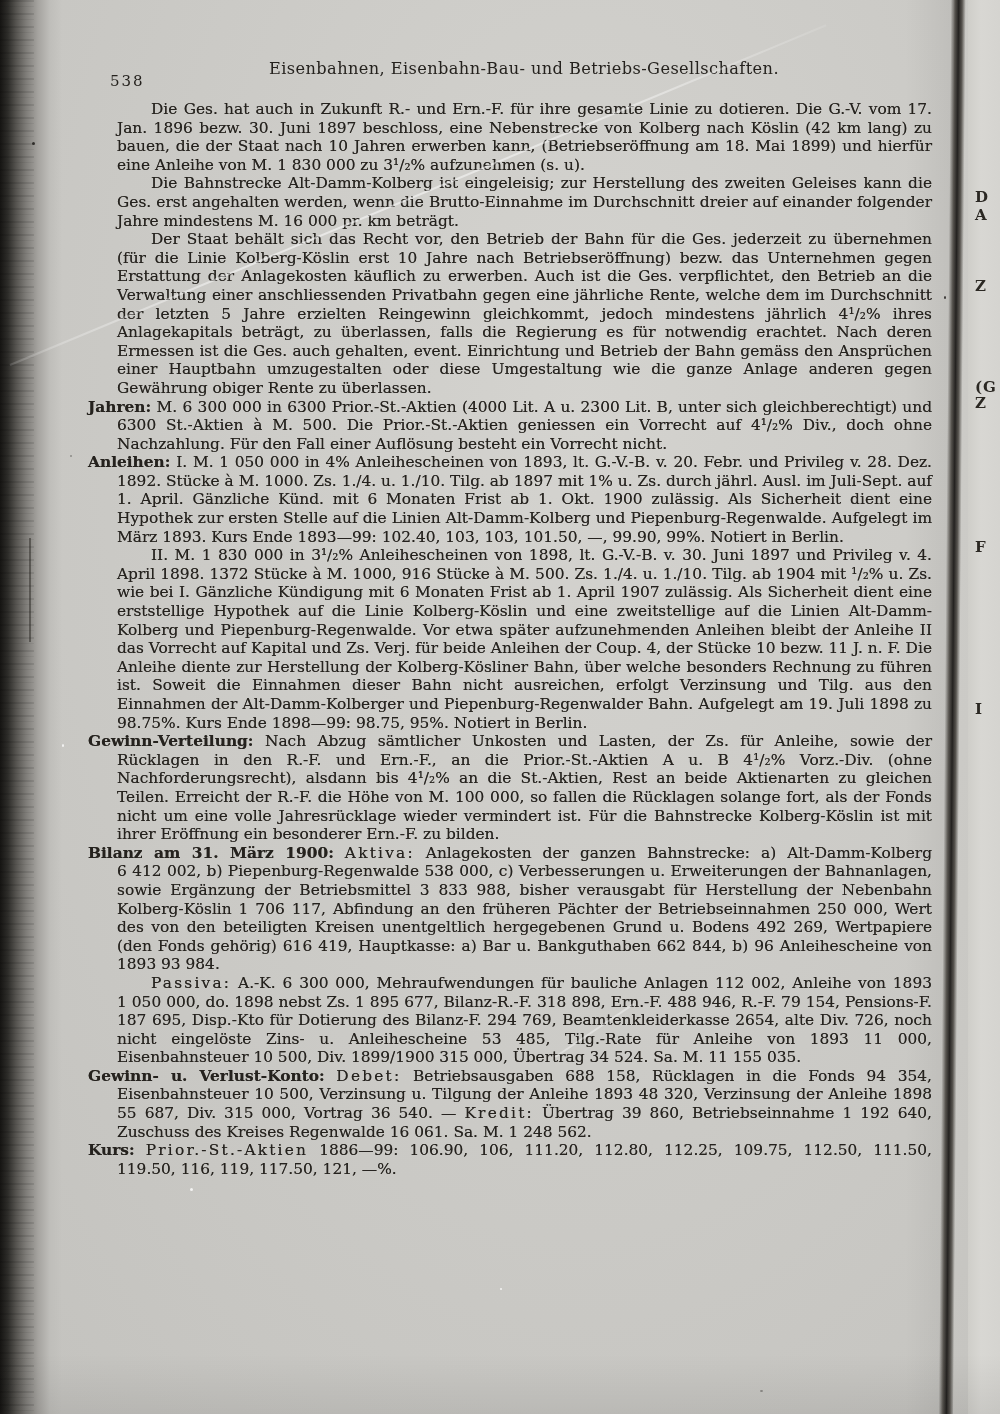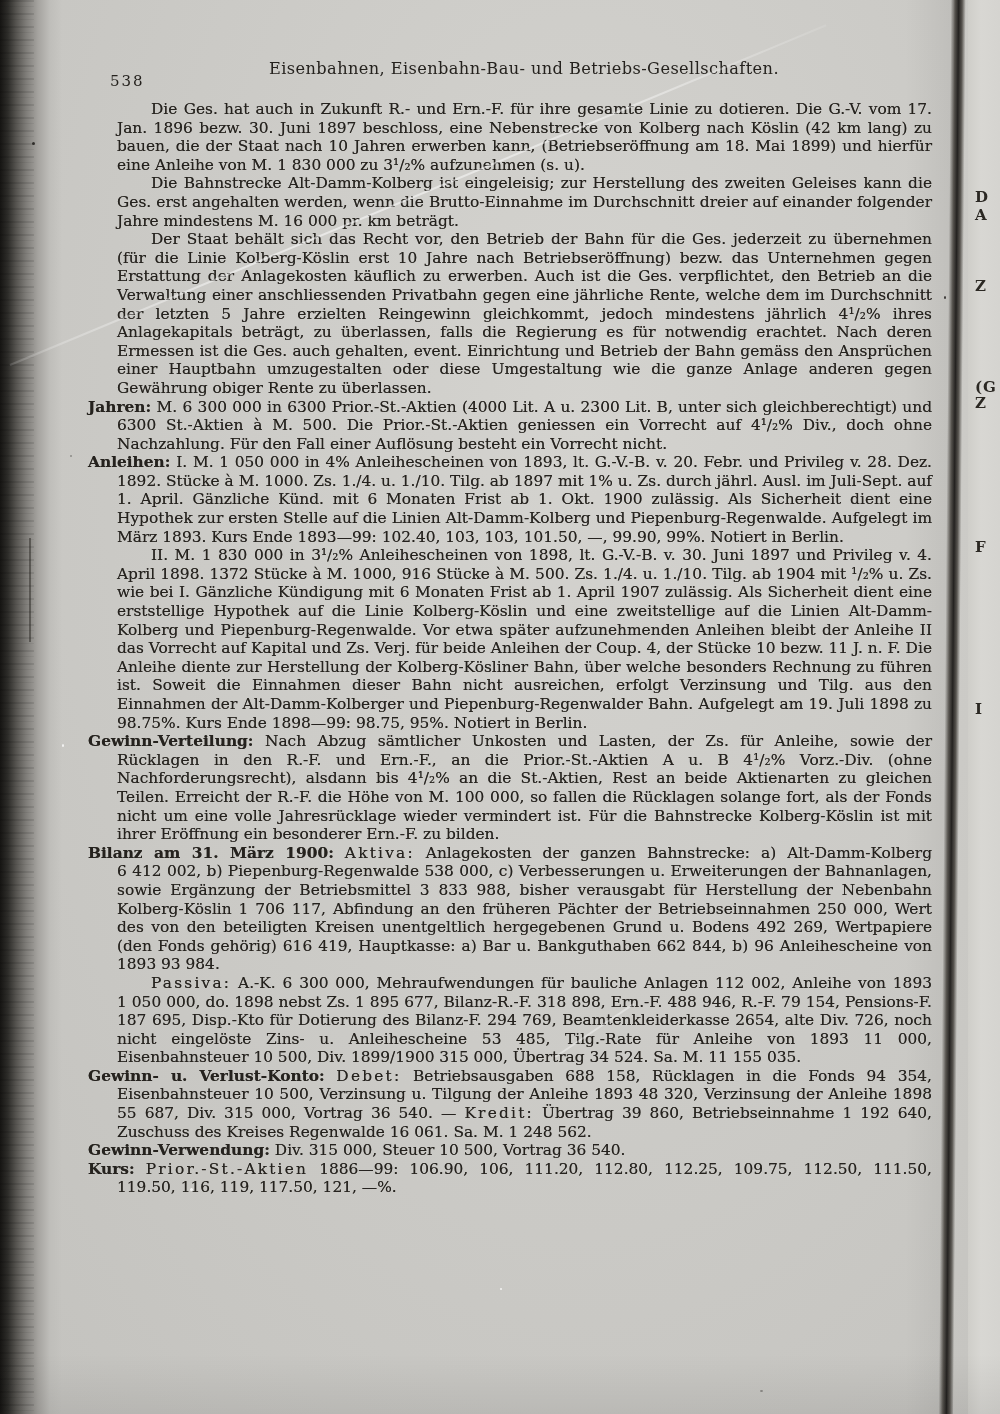--- a/index.html
+++ b/index.html
@@ -104,21 +104,20 @@
       <p class="para indent"><span>Die Ges. hat auch in Zukunft R.- und Ern.-F. für ihre gesamte Linie zu dotieren.  Die G.-V. vom 17. Jan. 1896 bezw. 30. Juni 1897 beschloss, eine Nebenstrecke von Kolberg nach Köslin (42 km lang) zu bauen, die der Staat nach 10 Jahren erwerben kann, (Betriebseröffnung am 18. Mai 1899) und hierfür eine Anleihe von M. 1&nbsp;830&nbsp;000 zu 3¹/₂% aufzunehmen (s. u).</span></p>
       <p class="para indent"><span>Die Bahnstrecke Alt-Damm-Kolberg ist eingeleisig; zur Herstellung des zweiten Geleises kann die Ges. erst angehalten werden, wenn die Brutto-Einnahme im Durchschnitt dreier auf einander folgender Jahre mindestens M. 16&nbsp;000 pr. km beträgt.</span></p>
       <p class="para indent"><span>Der Staat behält sich das Recht vor, den Betrieb der Bahn für die Ges. jederzeit zu übernehmen (für die Linie Kolberg-Köslin erst 10 Jahre nach Betriebseröffnung) bezw. das Unternehmen gegen Erstattung der Anlagekosten käuflich zu erwerben.  Auch ist die Ges. verpflichtet, den Betrieb an die Verwaltung einer anschliessenden Privatbahn gegen eine jährliche Rente, welche dem im Durchschnitt der letzten 5 Jahre erzielten Reingewinn gleichkommt, jedoch mindestens jährlich 4¹/₂% ihres Anlagekapitals beträgt, zu überlassen, falls die Regierung es für notwendig erachtet.  Nach deren Ermessen ist die Ges. auch gehalten, event. Einrichtung und Betrieb der Bahn gemäss den Ansprüchen einer Hauptbahn umzugestalten oder diese Umgestaltung wie die ganze Anlage anderen gegen Gewährung obiger Rente zu überlassen.</span></p>
       <p class="para hang"><span class="b">Jahren:</span><span> M. 6&nbsp;300&nbsp;000 in 6300 Prior.-St.-Aktien (4000 Lit. A u. 2300 Lit. B, unter sich gleichberechtigt) und 6300 St.-Aktien à M. 500.  Die Prior.-St.-Aktien geniessen ein Vorrecht auf 4¹/₂% Div., doch ohne Nachzahlung.  Für den Fall einer Auflösung besteht ein Vorrecht nicht.</span></p>
       <p class="para hang"><span class="b">Anleihen:</span><span> I. M. 1&nbsp;050&nbsp;000 in 4% Anleihescheinen von 1893, lt. G.-V.-B. v. 20. Febr. und Privileg v. 28. Dez. 1892.  Stücke à M. 1000.  Zs. 1./4. u. 1./10.  Tilg. ab 1897 mit 1% u. Zs. durch jährl. Ausl. im Juli-Sept. auf 1. April.  Gänzliche Künd. mit 6 Monaten Frist ab 1. Okt. 1900 zulässig.  Als Sicherheit dient eine Hypothek zur ersten Stelle auf die Linien Alt-Damm-Kolberg und Piepenburg-Regenwalde.  Aufgelegt im März 1893.  Kurs Ende 1893—99: 102.40, 103, 103, 101.50, —, 99.90, 99%.  Notiert in Berlin.</span></p>
       <p class="para indent"><span>II. M. 1&nbsp;830&nbsp;000 in 3¹/₂% Anleihescheinen von 1898, lt. G.-V.-B. v. 30. Juni 1897 und Privileg v. 4. April 1898.  1372 Stücke à M. 1000, 916 Stücke à M. 500.  Zs. 1./4. u. 1./10.  Tilg. ab 1904 mit ¹/₂% u. Zs. wie bei I.  Gänzliche Kündigung mit 6 Monaten Frist ab 1. April 1907 zulässig.  Als Sicherheit dient eine erststellige Hypothek auf die Linie Kolberg-Köslin und eine zweitstellige auf die Linien Alt-Damm-Kolberg und Piepenburg-Regenwalde.  Vor etwa später aufzunehmenden Anleihen bleibt der Anleihe II das Vorrecht auf Kapital und Zs.  Verj. für beide Anleihen der Coup. 4, der Stücke 10 bezw. 11 J. n. F.  Die Anleihe diente zur Herstellung der Kolberg-Kösliner Bahn, über welche besonders Rechnung zu führen ist.  Soweit die Einnahmen dieser Bahn nicht ausreichen, erfolgt Verzinsung und Tilg. aus den Einnahmen der Alt-Damm-Kolberger und Piepenburg-Regenwalder Bahn.  Aufgelegt am 19. Juli 1898 zu 98.75%.  Kurs Ende 1898—99: 98.75, 95%.  Notiert in Berlin.</span></p>
       <p class="para hang"><span class="b">Gewinn-Verteilung:</span><span> Nach Abzug sämtlicher Unkosten und Lasten, der Zs. für Anleihe, sowie der Rücklagen in den R.-F. und Ern.-F., an die Prior.-St.-Aktien A u. B 4¹/₂% Vorz.-Div. (ohne Nachforderungsrecht), alsdann bis 4¹/₂% an die St.-Aktien, Rest an beide Aktienarten zu gleichen Teilen.  Erreicht der R.-F. die Höhe von M. 100&nbsp;000, so fallen die Rücklagen solange fort, als der Fonds nicht um eine volle Jahresrücklage wieder vermindert ist.  Für die Bahnstrecke Kolberg-Köslin ist mit ihrer Eröffnung ein besonderer Ern.-F. zu bilden.</span></p>
       <p class="para hang"><span class="b">Bilanz am 31. März 1900:</span><span> </span><span class="sp">Aktiva:</span><span> Anlagekosten der ganzen Bahnstrecke: a) Alt-Damm-Kolberg 6&nbsp;412&nbsp;002, b) Piepenburg-Regenwalde 538&nbsp;000, c) Verbesserungen u. Erweiterungen der Bahnanlagen, sowie Ergänzung der Betriebsmittel 3&nbsp;833&nbsp;988, bisher verausgabt für Herstellung der Nebenbahn Kolberg-Köslin 1&nbsp;706&nbsp;117, Abfindung an den früheren Pächter der Betriebseinnahmen 250&nbsp;000, Wert des von den beteiligten Kreisen unentgeltlich hergegebenen Grund u. Bodens 492&nbsp;269, Wertpapiere (den Fonds gehörig) 616&nbsp;419, Hauptkasse: a) Bar u. Bankguthaben 662&nbsp;844, b) 96 Anleihescheine von 1893 93&nbsp;984.</span></p>
       <p class="para indent"><span class="sp">Passiva:</span><span> A.-K. 6&nbsp;300&nbsp;000, Mehraufwendungen für bauliche Anlagen 112&nbsp;002, Anleihe von 1893 1&nbsp;050&nbsp;000, do. 1898 nebst Zs. 1&nbsp;895&nbsp;677, Bilanz-R.-F. 318&nbsp;898, Ern.-F. 488&nbsp;946, R.-F. 79&nbsp;154, Pensions-F. 187&nbsp;695, Disp.-Kto für Dotierung des Bilanz-F. 294&nbsp;769, Beamtenkleiderkasse 2654, alte Div. 726, noch nicht eingelöste Zins- u. Anleihescheine 53&nbsp;485, Tilg.-Rate für Anleihe von 1893 11&nbsp;000, Eisenbahnsteuer 10&nbsp;500, Div. 1899/1900 315&nbsp;000, Übertrag 34&nbsp;524.  Sa. M. 11&nbsp;155&nbsp;035.</span></p>
       <p class="para hang"><span class="b">Gewinn- u. Verlust-Konto:</span><span> </span><span class="sp">Debet:</span><span> Betriebsausgaben 688&nbsp;158, Rücklagen in die Fonds 94&nbsp;354, Eisenbahnsteuer 10&nbsp;500, Verzinsung u. Tilgung der Anleihe 1893 48&nbsp;320, Verzinsung der Anleihe 1898 55&nbsp;687, Div. 315&nbsp;000, Vortrag 36&nbsp;540. — </span><span class="sp">Kredit:</span><span> Übertrag 39&nbsp;860, Betriebseinnahme 1&nbsp;192&nbsp;640, Zuschuss des Kreises Regenwalde 16&nbsp;061.  Sa. M. 1&nbsp;248&nbsp;562.</span></p>
-      <p class="para hang"><span class="b">Gewinn-Verwendung:</span><span> Div. 315&nbsp;000, Steuer 10&nbsp;500, Vortrag 36&nbsp;540.</span></p>
       <p class="para hang"><span class="b">Kurs:</span><span> </span><span class="sp">Prior.-St.-Aktien</span><span> 1886—99: 106.90, 106, 111.20, 112.80, 112.25, 109.75, 112.50, 111.50, 119.50, 116, 119, 117.50, 121, —%.</span></p>
     </div>
 
   <div class="scratch"></div>
   <div class="scratch2"></div>
   <div class="speck dark" style="left:32px;top:142px;width:3px;height:3px"></div>
   <div class="speck faint" style="left:70px;top:455px;width:2px;height:2px"></div>
   <div class="speck dark" style="left:944px;top:296px;width:2px;height:3px"></div>
   <div class="speck faint" style="left:760px;top:1390px;width:3px;height:2px"></div>
   <div class="speck faint" style="left:540px;top:930px;width:2px;height:2px"></div>

